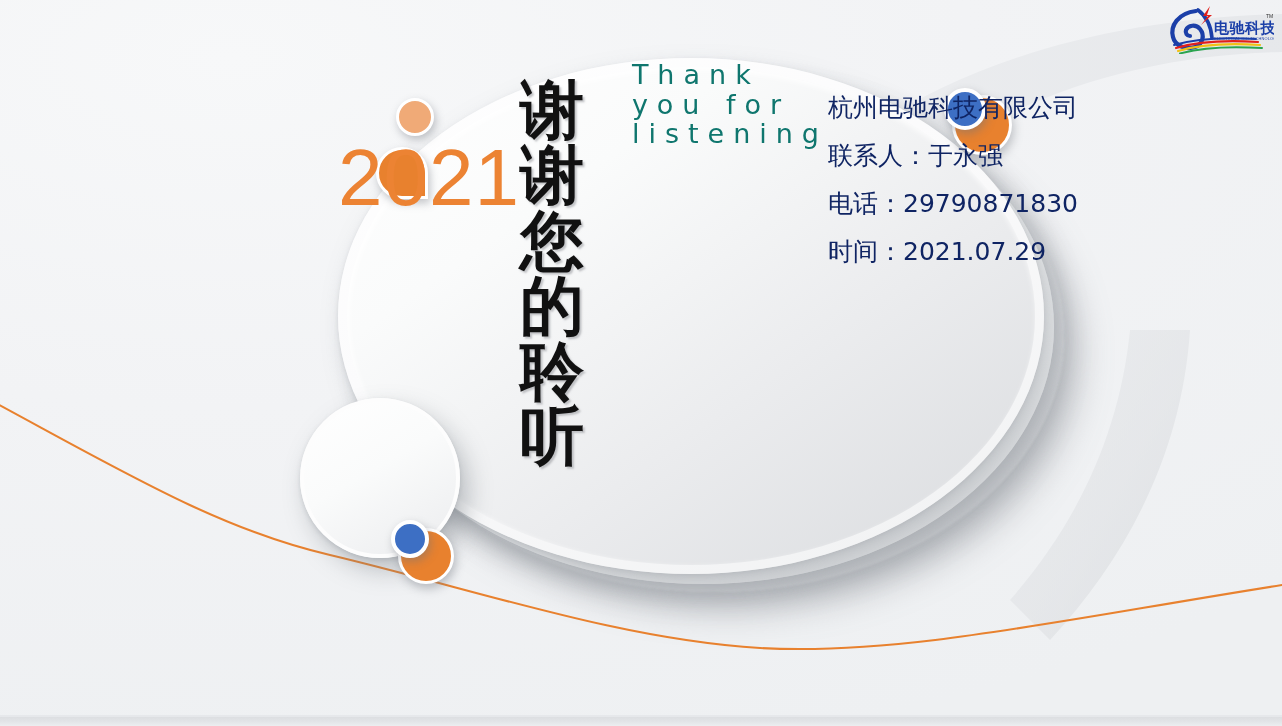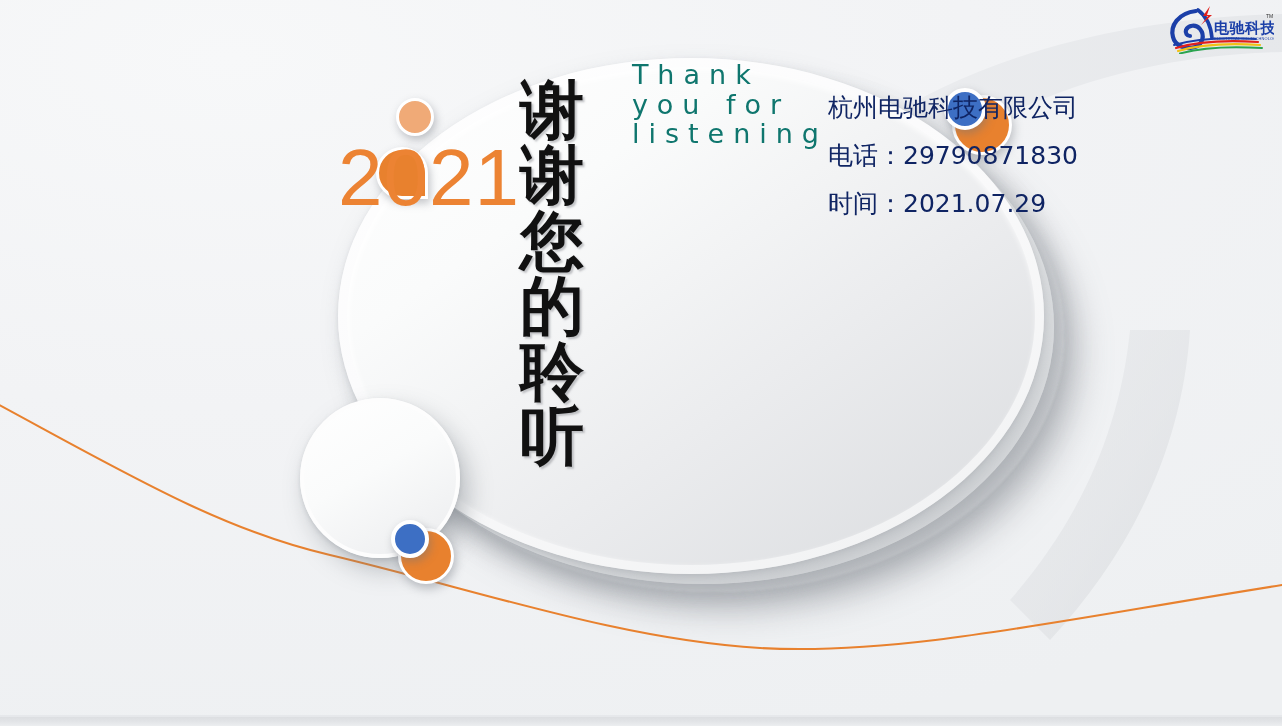--- a/index.html
+++ b/index.html
@@ -286,20 +286,21 @@
   <div class="white-circle"></div>
   <div class="dot dot-bl-orange"></div>
   <div class="dot dot-bl-blue"></div>
 
   <div class="content">
     <div class="year">2021</div>
     <div class="headline-cn">谢谢您的聆听</div>
     <div class="headline-en">Thank you for listening</div>
     <div class="contact">
       <div class="contact-line">杭州电驰科技有限公司</div>
+      <div class="contact-line">联系人：于永强</div>
       <div class="contact-line">电话：29790871830</div>
       <div class="contact-line">时间：2021.07.29</div>
     </div>
   </div>
 
   <div class="logo">
     <svg viewBox="0 0 112 50" width="112" height="50">
 
       <path d="M34 7 C16 9 8 22 11 33 C13 42 24 46 33 43 C41 40 43 31 38 25
                C34 20 26 21 24 26 C23 29 25 32 28 32" fill="none" stroke="#1b3fa8" stroke-width="4.2" stroke-linecap="round"></path>

